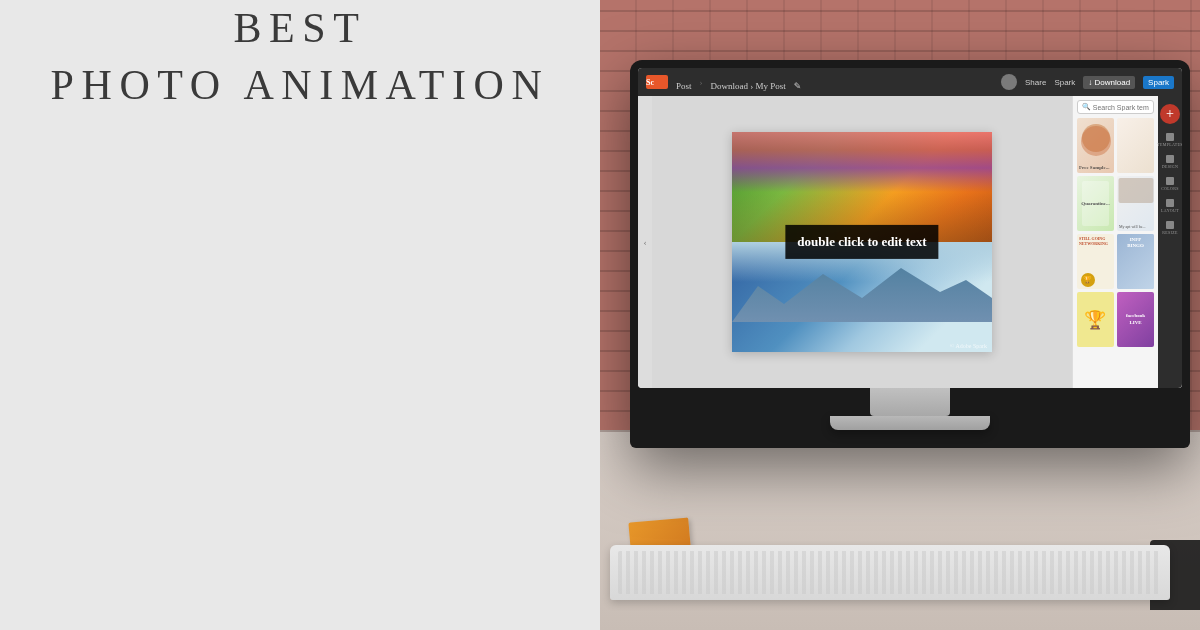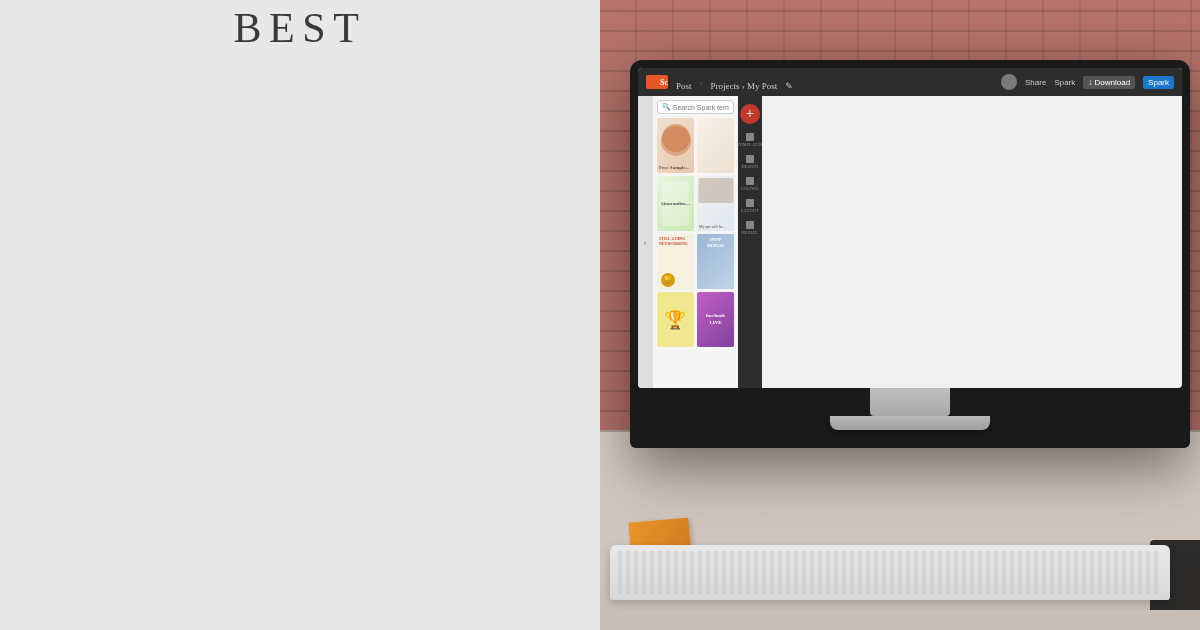--- a/index.html
+++ b/index.html
@@ -137,21 +137,21 @@
       flex-shrink: 0;
     }
 
     .spark-logo {
       width: 22px;
       height: 14px;
       background: #e8572a;
       border-radius: 2px;
       display: flex;
       align-items: center;
-      justify-content: flex-end;
+      justify-content: flex-start;
       font-size: 8px;
       color: white;
       font-weight: bold;
       flex-shrink: 0;
     }
 
     .spark-nav-text {
       font-size: 9px;
       color: #ccc;
       margin-top: 8px;
@@ -497,21 +497,21 @@
       margin: 4px auto;
     }
 
   </style>
 </head>
 <body>
 
 <div class="left-panel">
   <h1 class="main-title">
     <span>BEST</span><br>
-    <br>
+    <span>PHOTO  ANIMATION</span><br>
   </h1>
 </div>
 
 <div class="right-panel">
   <div class="brick-bg"></div>
   <div class="desk"></div>
 
   <div class="desk-item"></div>
 
   <div class="mouse-pad"></div>
@@ -523,34 +523,47 @@
       <div class="monitor-screen">
 
         <div class="spark-ui">
 
           <div class="spark-topbar">
             <div class="spark-logo">
               <span>Sc</span>
             </div>
             <span class="spark-nav-text">Post</span>
             <span class="spark-nav-sep">›</span>
-            <span class="spark-nav-text">Projects › My Post</span>
+            <span class="spark-nav-text">Download › My Post</span>
             <span class="spark-nav-text">✎</span>
             <div class="spark-spacer"></div>
             <span class="spark-avatar"></span>
             <button class="spark-nav-btn">Share</button>
             <button class="spark-nav-btn">Spark</button>
             <button class="spark-download-btn">↓ Download</button>
             <button class="spark-share-btn">Spark</button>
           </div>
 
           <div class="spark-main">
 
             <div class="spark-collapse-btn">‹</div>
 
+            <div class="spark-canvas-area">
+              <div class="spark-canvas">
+
+                <div class="canvas-top-img"></div>
+
+                <div class="canvas-text-overlay">double click to
+edit text</div>
+
+                <div class="canvas-bottom-img">
+                  <span class="canvas-watermark">© Adobe Spark</span>
+                </div>
+              </div>
+            </div>
 
             <div class="spark-sidebar">
 
               <div class="spark-templates">
 
                 <div class="spark-search">
                   <span style="font-size:7px;color:#999;margin-right:2px;">🔍</span>
                   <input type="text" style="font-size: 7px; border: none; outline: none; width: 100%; background: transparent;" placeholder="Search Spark templates...">
                 </div>
 

